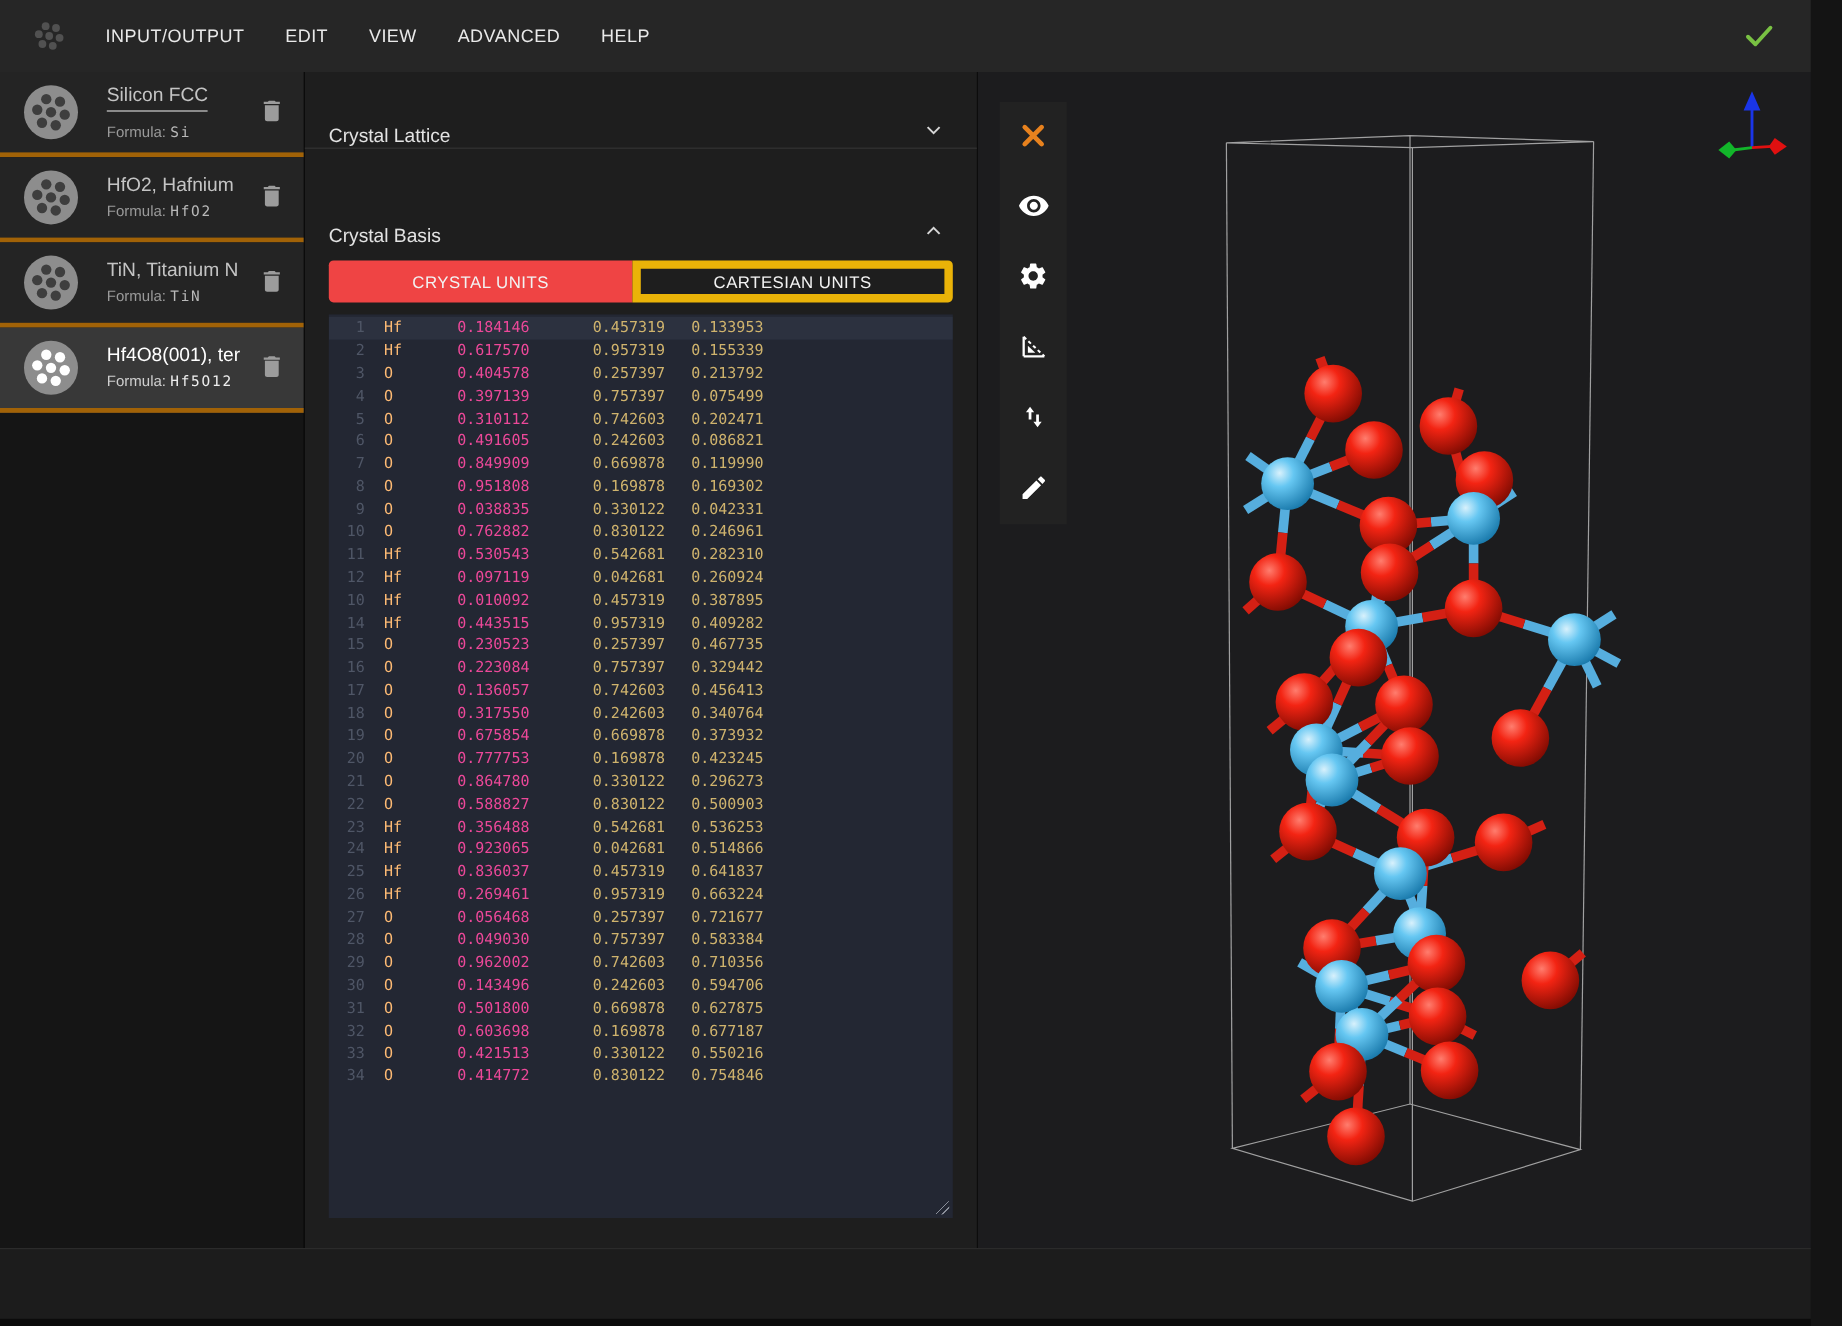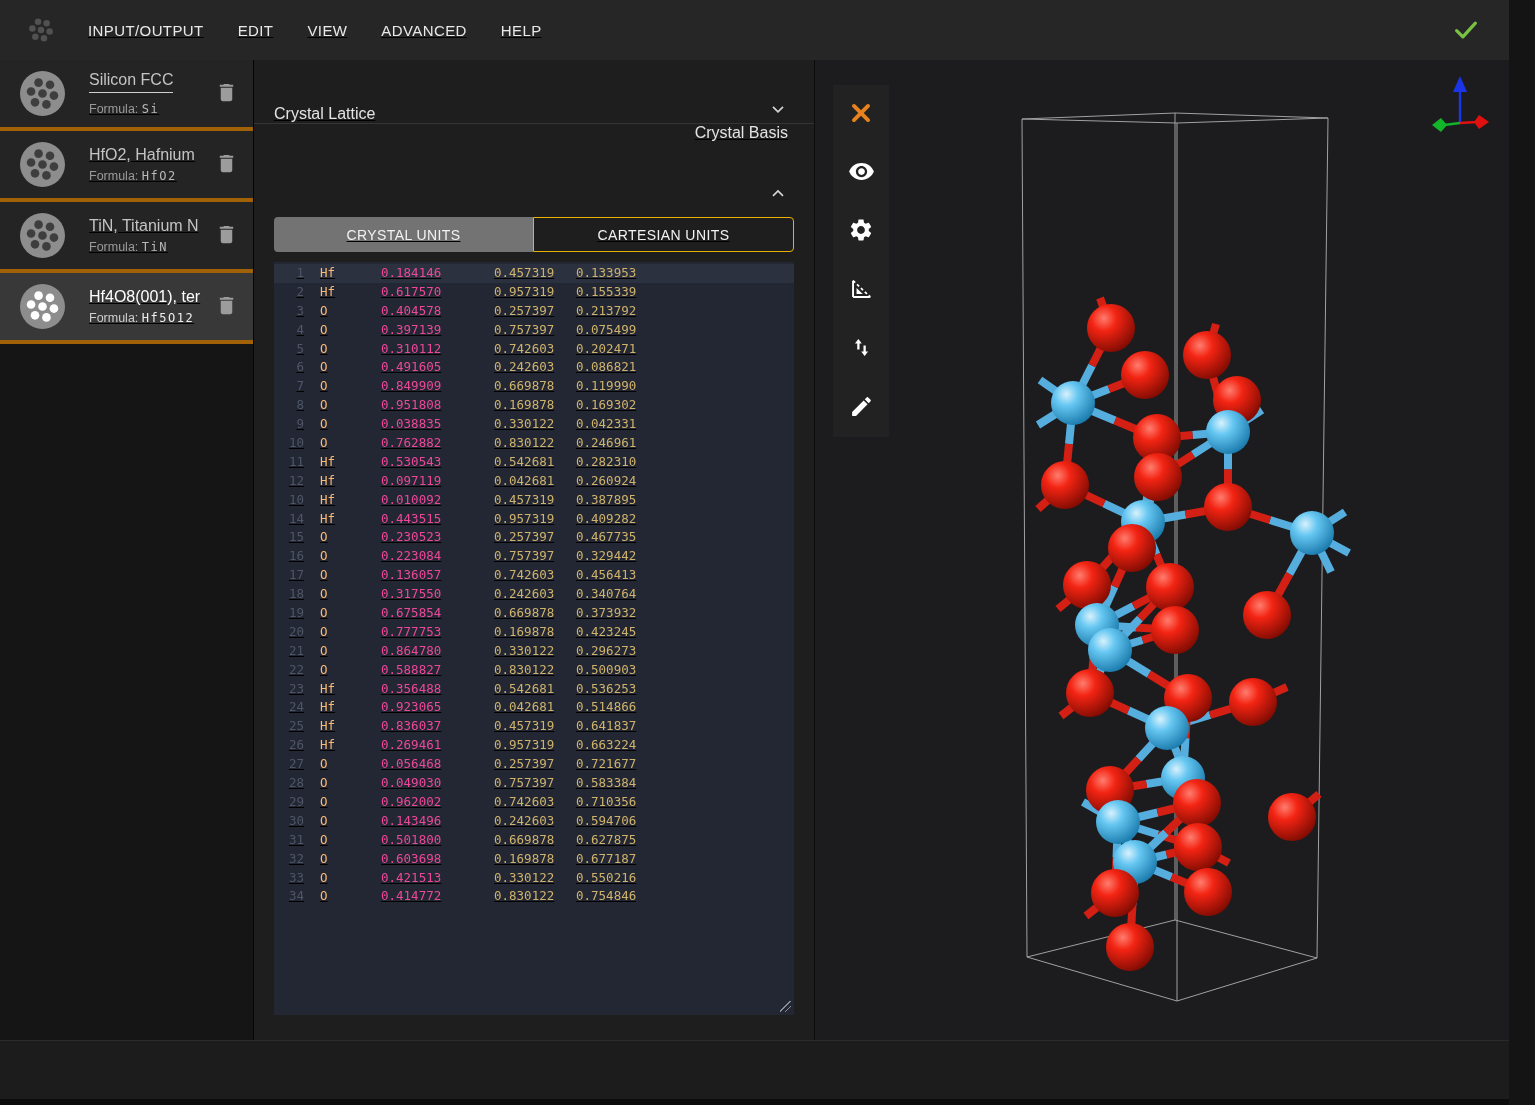--- a/index.html
+++ b/index.html
@@ -1,18 +1,18 @@
 <!DOCTYPE html>
 <html><head>
 <meta charset="utf-8">
 <style>
   * { margin:0; padding:0; box-sizing:border-box; }
   html,body { width:1535px; height:1105px; overflow:hidden; background:#141414;
               font-family:"Liberation Sans",sans-serif; }
-  #app { width:1509px; height:1105px; display:flex; flex-direction:column;text-decoration:underline; }
+  #app { width:1509px; height:1105px; display:flex; flex-direction:column; }
 
   
   header { height:60px; flex:none; background:#262626; display:flex; align-items:center;
            padding-left:24px; }
   .logo { width:34px; height:34px; flex:none; }
   nav { display:flex; gap:34px; margin-left:30px; }
   .menu-item { color:#e9e9e9; font-size:15px; letter-spacing:.4px; cursor:pointer; }
   .topbar-status { margin-left:auto; margin-right:28px; width:30px; height:30px; }
 
   
@@ -34,27 +34,27 @@
   .mat-formula .val { font-family:"DejaVu Sans Mono",monospace; font-size:12px; letter-spacing:1.5px; color:#b9b9b9; }
   .mat-item.selected .mat-formula .val { color:#eeeeee; }
   .trash-btn { width:26px; height:26px; flex:none; background:none; border:none; cursor:pointer; padding:0; }
 
   
   #panel { width:561px; flex:none; background:#1e1e1e; border-right:1px solid #0c0c0c;
            display:flex; flex-direction:column; }
   .section-header { display:flex; align-items:flex-end; justify-content:space-between;
                     padding:0 26px 0 20px; cursor:pointer; flex:none; }
   .section-header.lattice { height:64px; border-bottom:1px solid #343434; }
-  .section-header.basis { height:83px;flex-direction:column; }
+  .section-header.basis { height:83px; }
   .section-title { color:#e3e3e3; font-size:16px; }
   .tabbar { margin:10px 20px 0; height:35px; flex:none; display:flex; border-radius:4px; }
   .tab { flex:1; display:flex; align-items:center; justify-content:center;
          font-size:14px; letter-spacing:.4px; color:#f2f2f2; cursor:pointer; }
-  .tab.active { background:#737373; border-radius:4px 0 0 4px; }
-  .tab.inactive { border:1px solid #eab308; border-radius:0 4px 4px 0; }
+  .tab.active { background:#ef4444; border-radius:4px 0 0 4px; }
+  .tab.inactive { border:7px solid #eab308; border-radius:0 4px 4px 0; }
 
   
   #editor { margin:10px 20px 0; height:753px; flex:none; background:#232733; position:relative;
             font-family:"DejaVu Sans Mono",monospace; font-size:12.5px; line-height:18.9px;
             padding-top:2px; overflow:hidden; cursor:text; }
   .ed-row { display:flex; height:18.9px; white-space:pre; }
   .ed-row.active { background:#2c313f; }
   .ed-ln { width:30px; flex:none; text-align:right; color:#4f5666; }
   .ed-el { margin-left:16px; width:61px; flex:none; color:#fdba74; }
   .ed-n1 { width:113px; flex:none; color:#ec4899; }

